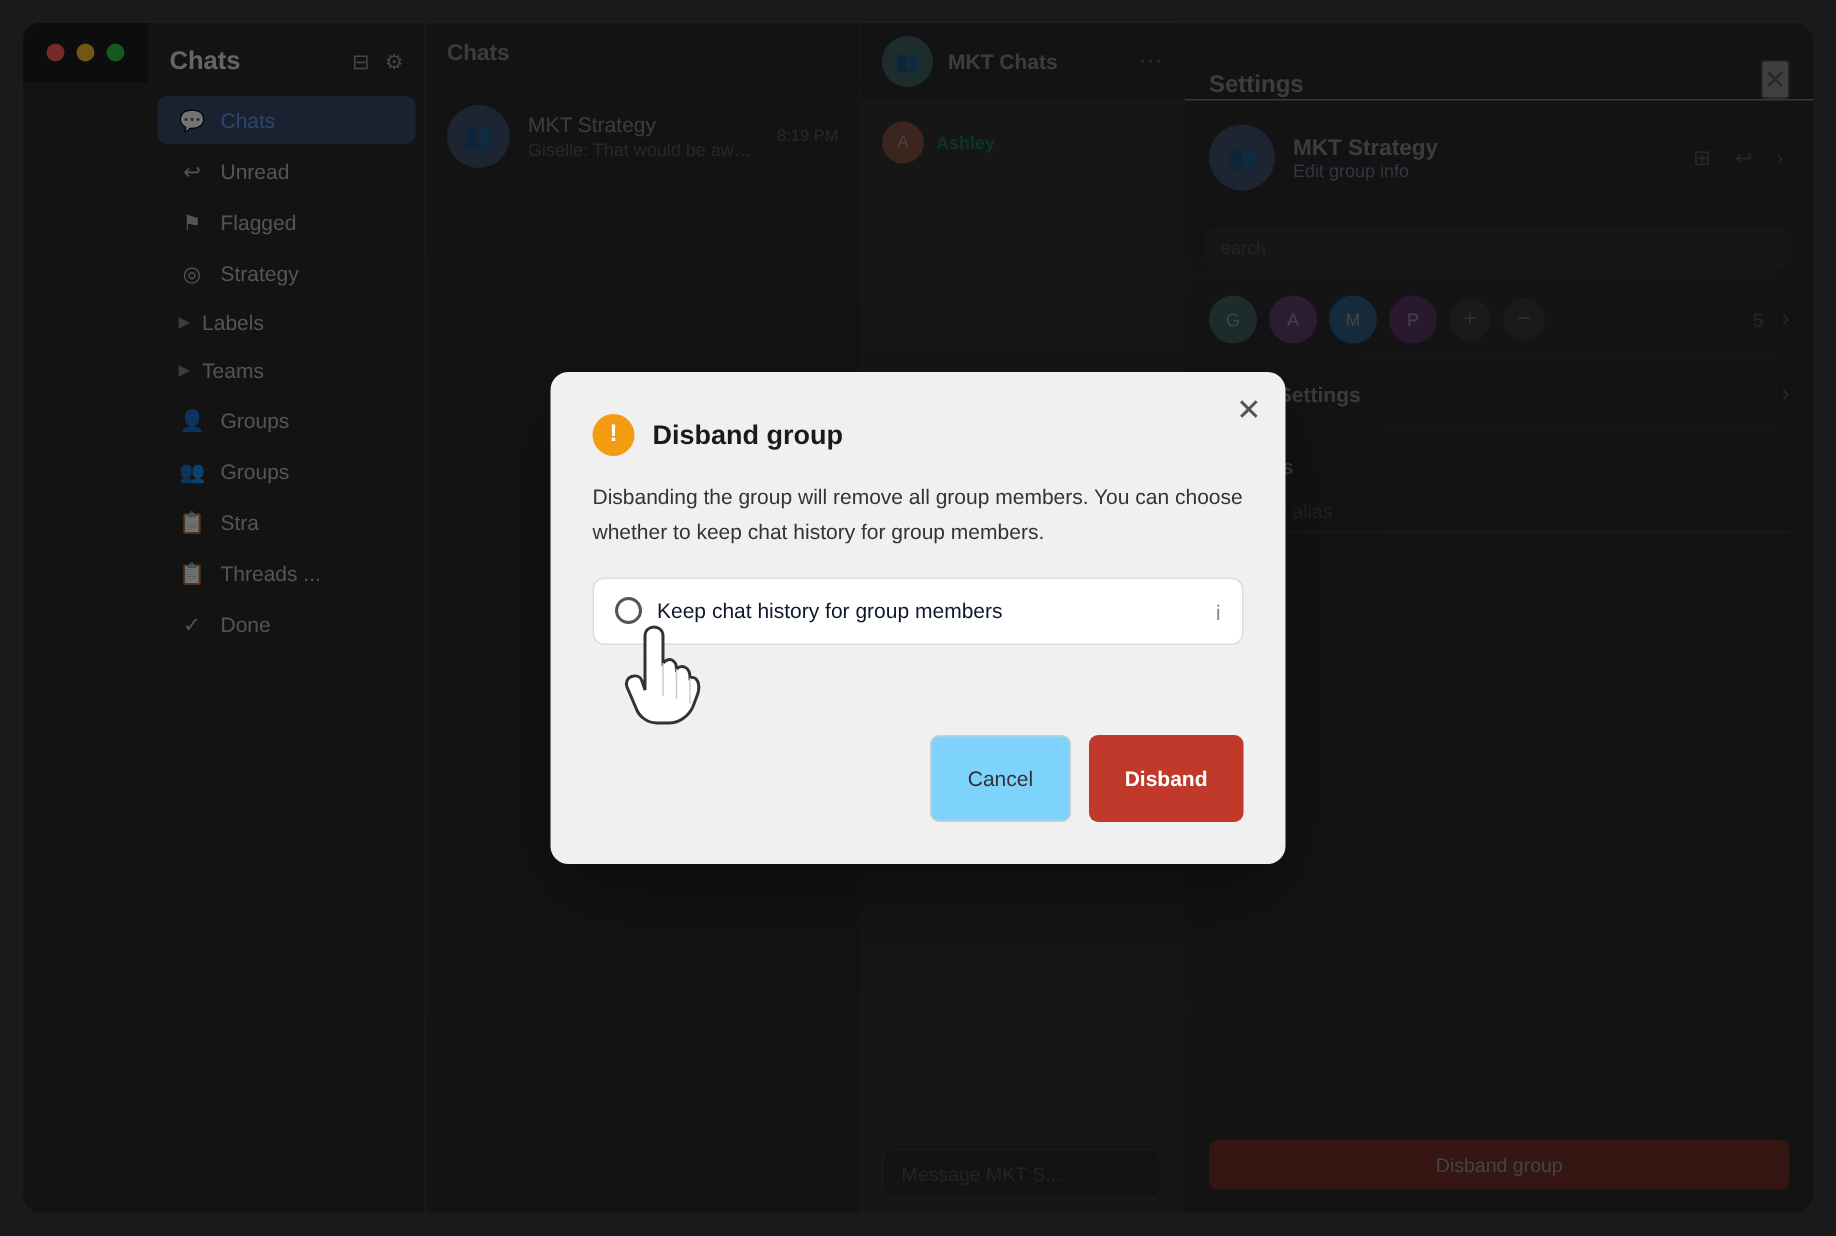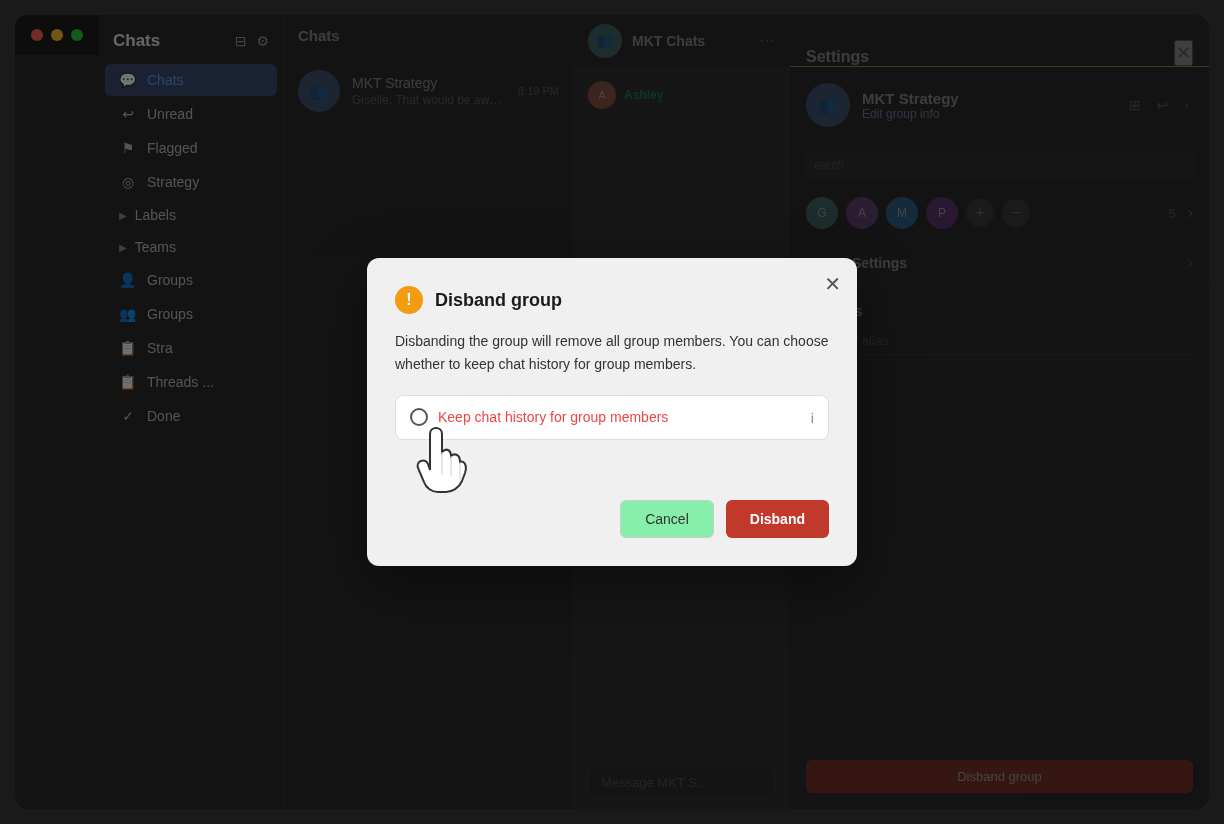--- a/index.html
+++ b/index.html
@@ -392,36 +392,36 @@
       width: 18px;
       height: 18px;
       border-radius: 50%;
       border: 2px solid #555;
       display: flex;
       align-items: center;
       justify-content: center;
       flex-shrink: 0;
     }
     .modal-checkbox-label {
-      color: #ef4444;
+      color: #0f172a;
       font-size: 14px;
       flex: 1;
     }
     .modal-info-icon {
       color: #888;
       font-size: 14px;
     }
     .modal-actions {
       display: flex;
       justify-content: flex-end;
       gap: 12px;
     }
     .modal-cancel-btn {
-      padding: 10px 24px;
-      background: #86efac;
+      padding: 20px 24px;
+      background: #7dd3fc;
       border: 1.5px solid #ccc;
       border-radius: 6px;
       color: #333;
       font-size: 14px;
       cursor: pointer;
     }
     .modal-disband-btn {
       padding: 10px 24px;
       background: #c0392b;
       border: none;

